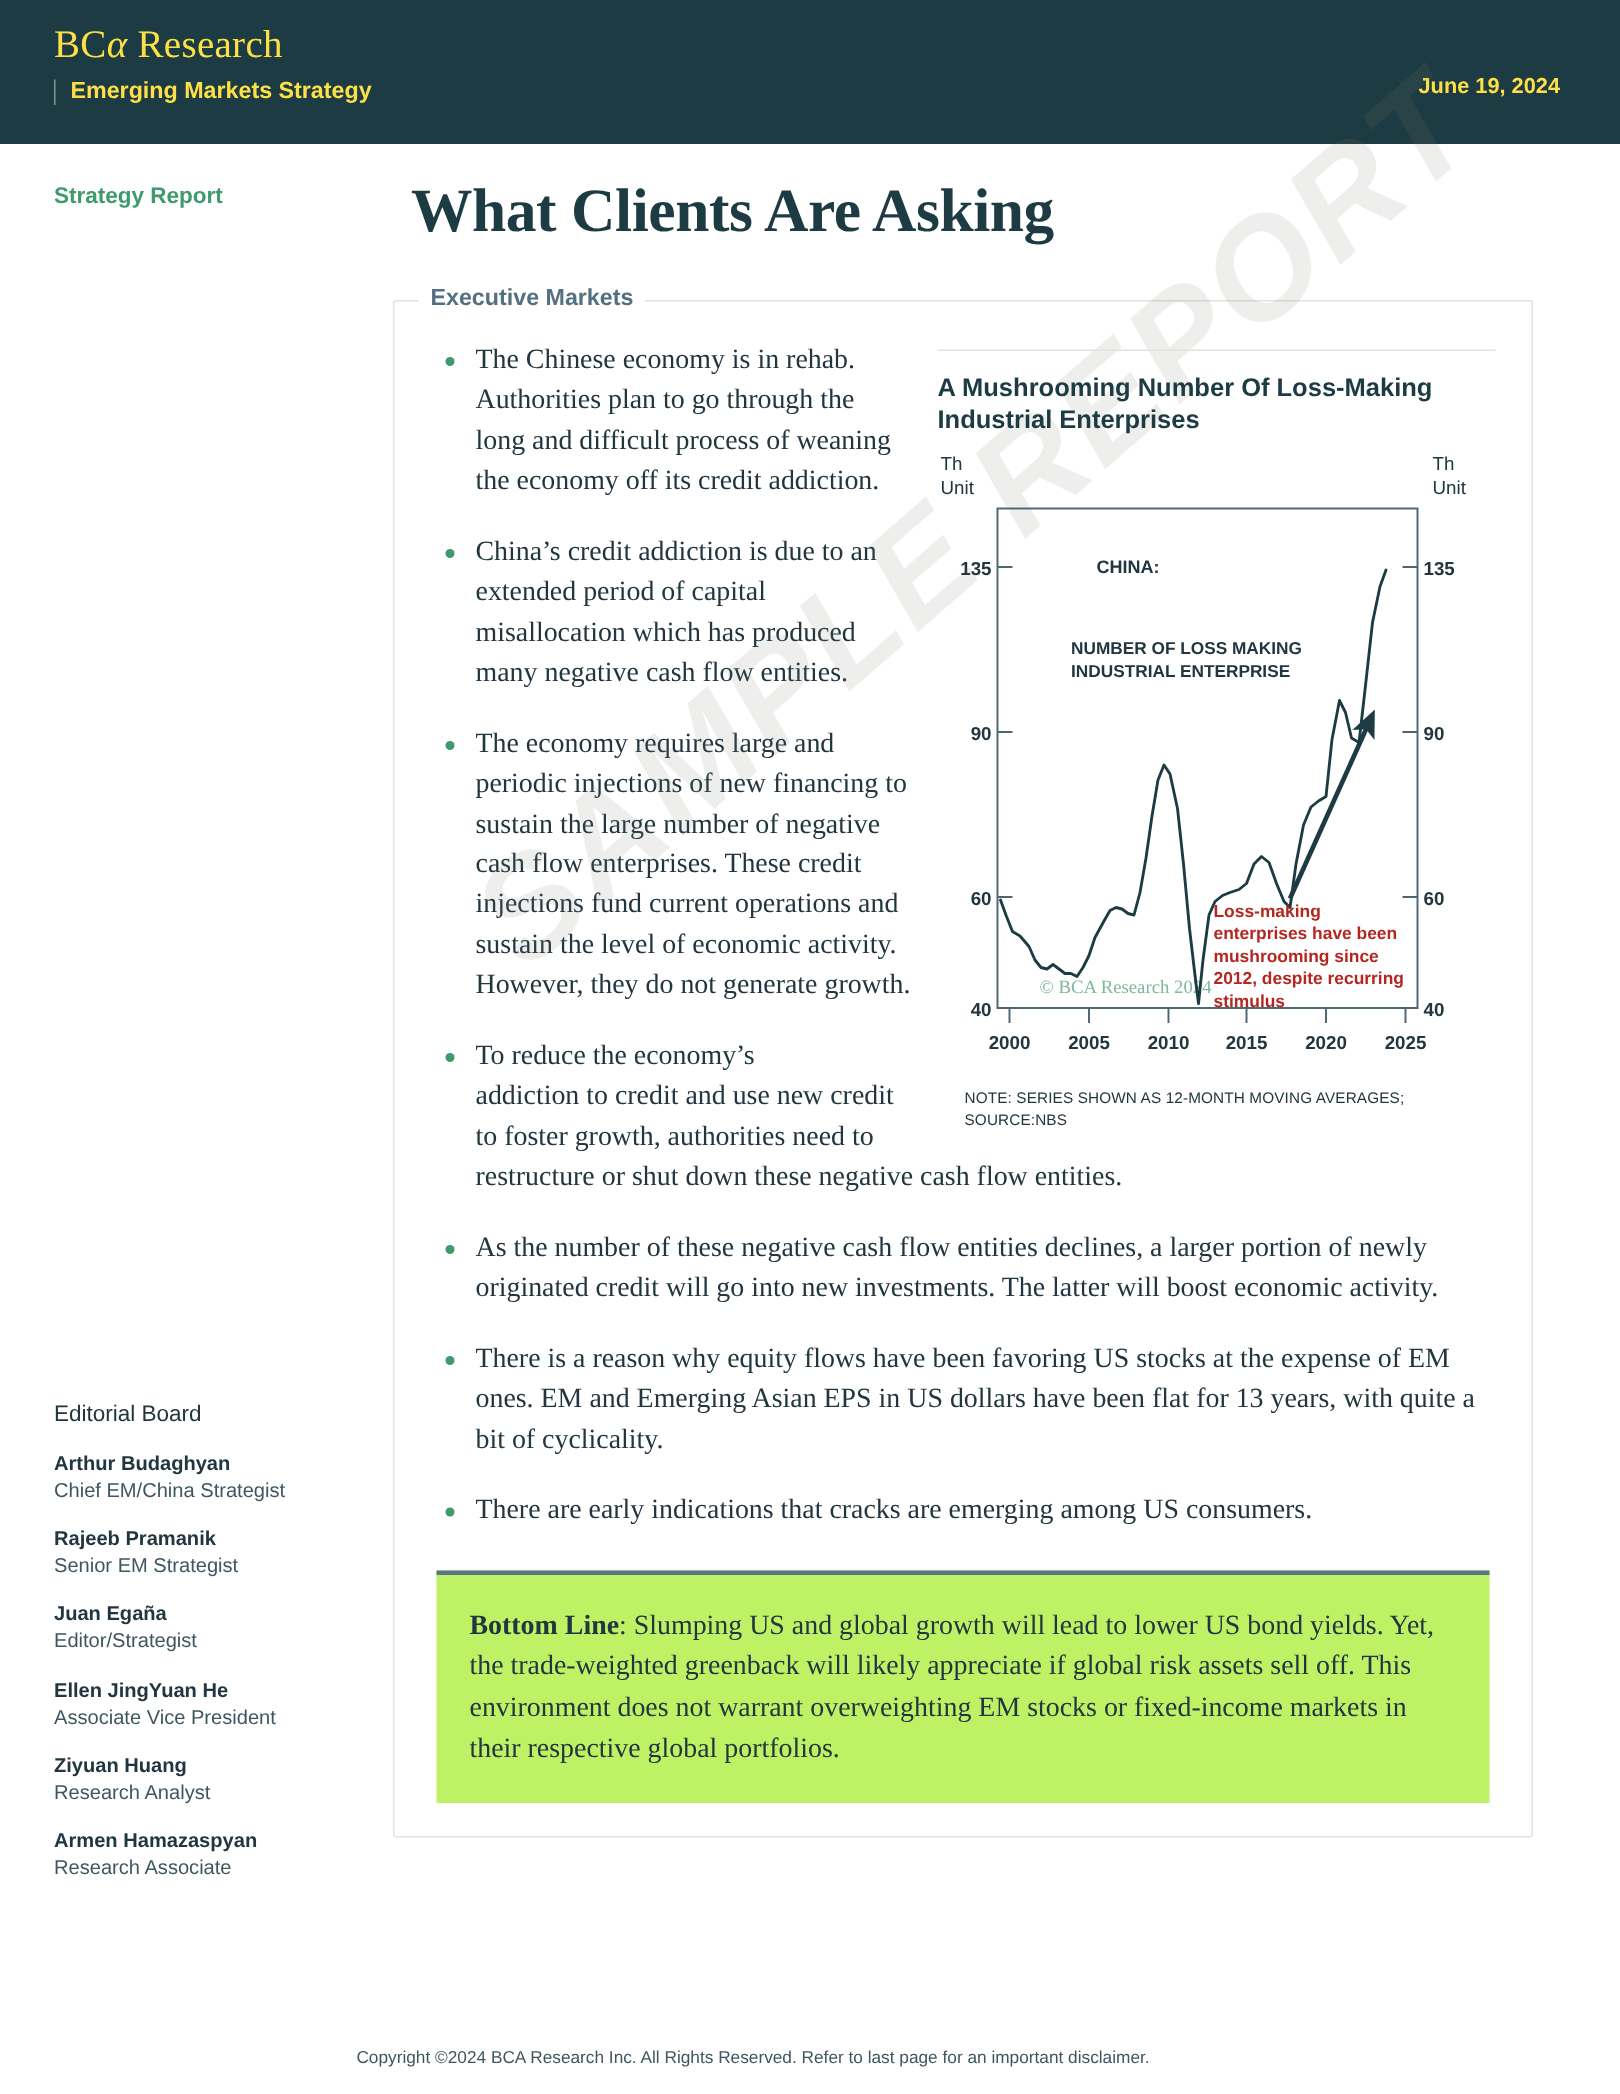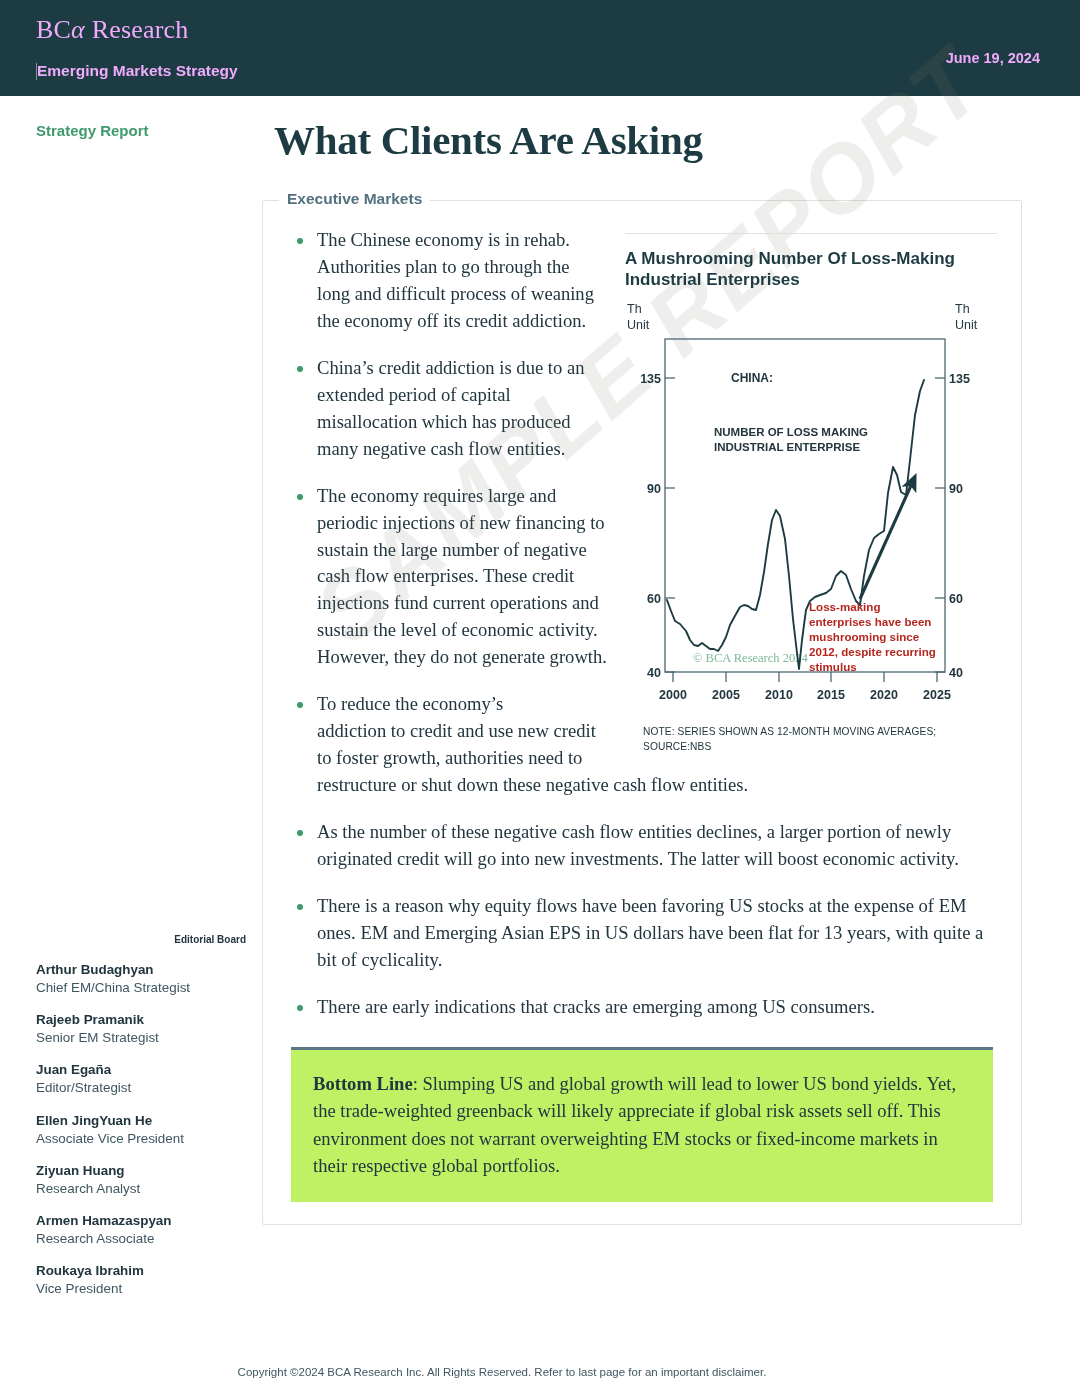--- a/index.html
+++ b/index.html
@@ -10,37 +10,38 @@
     font-family:"Liberation Sans", sans-serif;
     color:#22363f;
     position:relative;
     overflow:hidden;
   }
 
   
   .header {
     height:96px;
     background:#1d3b42;
-    color:#f0abfc;
+    color:#fde047;
     padding:16px 36px 0 36px;
     position:relative;
   }
   .brand {
     font-family:"Liberation Serif", serif;
     font-size:26px;
     letter-spacing:.2px;
     line-height:1.05;
   }
   .brand .alpha { font-style:italic; }
   .subbrand {
-    margin-top:19px;
+    margin-top:9px;
     font-size:15.5px;
     font-weight:600;
     display:flex;
     align-items:center;
+    gap:10px;
   }
   .subbrand .rule {
     display:inline-block;
     width:1px; height:17px;
     background:#7e979c;
   }
   .header-date {
     position:absolute;
     right:40px;
     top:50px;
@@ -88,24 +89,23 @@
   }
 
   .editorial {
     position:absolute;
     left:36px;
     top:838px;
     width:210px;
   }
   .editorial h3 {
     margin:0 0 16px 0;
-    font-size:10px;
-    font-weight:bold;
-    color:#22363f;
-    text-align:right;
+    font-size:15px;
+    font-weight:normal;
+    color:#22363f;
   }
   .eb-entry { margin-bottom:14px; }
   .eb-name { font-size:13.4px; font-weight:bold; color:#22363f; line-height:1.35; }
   .eb-role { font-size:13.4px; color:#3f5661; line-height:1.35; }
 
   .main {
     position:absolute;
     left:262px; top:0;
     width:780px;
   }
@@ -247,24 +247,20 @@
       <div class="eb-name">Ellen JingYuan He</div>
       <div class="eb-role">Associate Vice President</div>
     </div>
     <div class="eb-entry">
       <div class="eb-name">Ziyuan Huang</div>
       <div class="eb-role">Research Analyst</div>
     </div>
     <div class="eb-entry">
       <div class="eb-name">Armen Hamazaspyan</div>
       <div class="eb-role">Research Associate</div>
-    </div>
-    <div class="eb-entry">
-      <div class="eb-name">Roukaya Ibrahim</div>
-      <div class="eb-role">Vice President</div>
     </div>
   </div>
 
   <div class="main">
 
     <h1 class="doc-title">What Clients Are Asking</h1>
 
     <div class="exec">
       <div class="exec-legend">Executive Markets</div>
 

